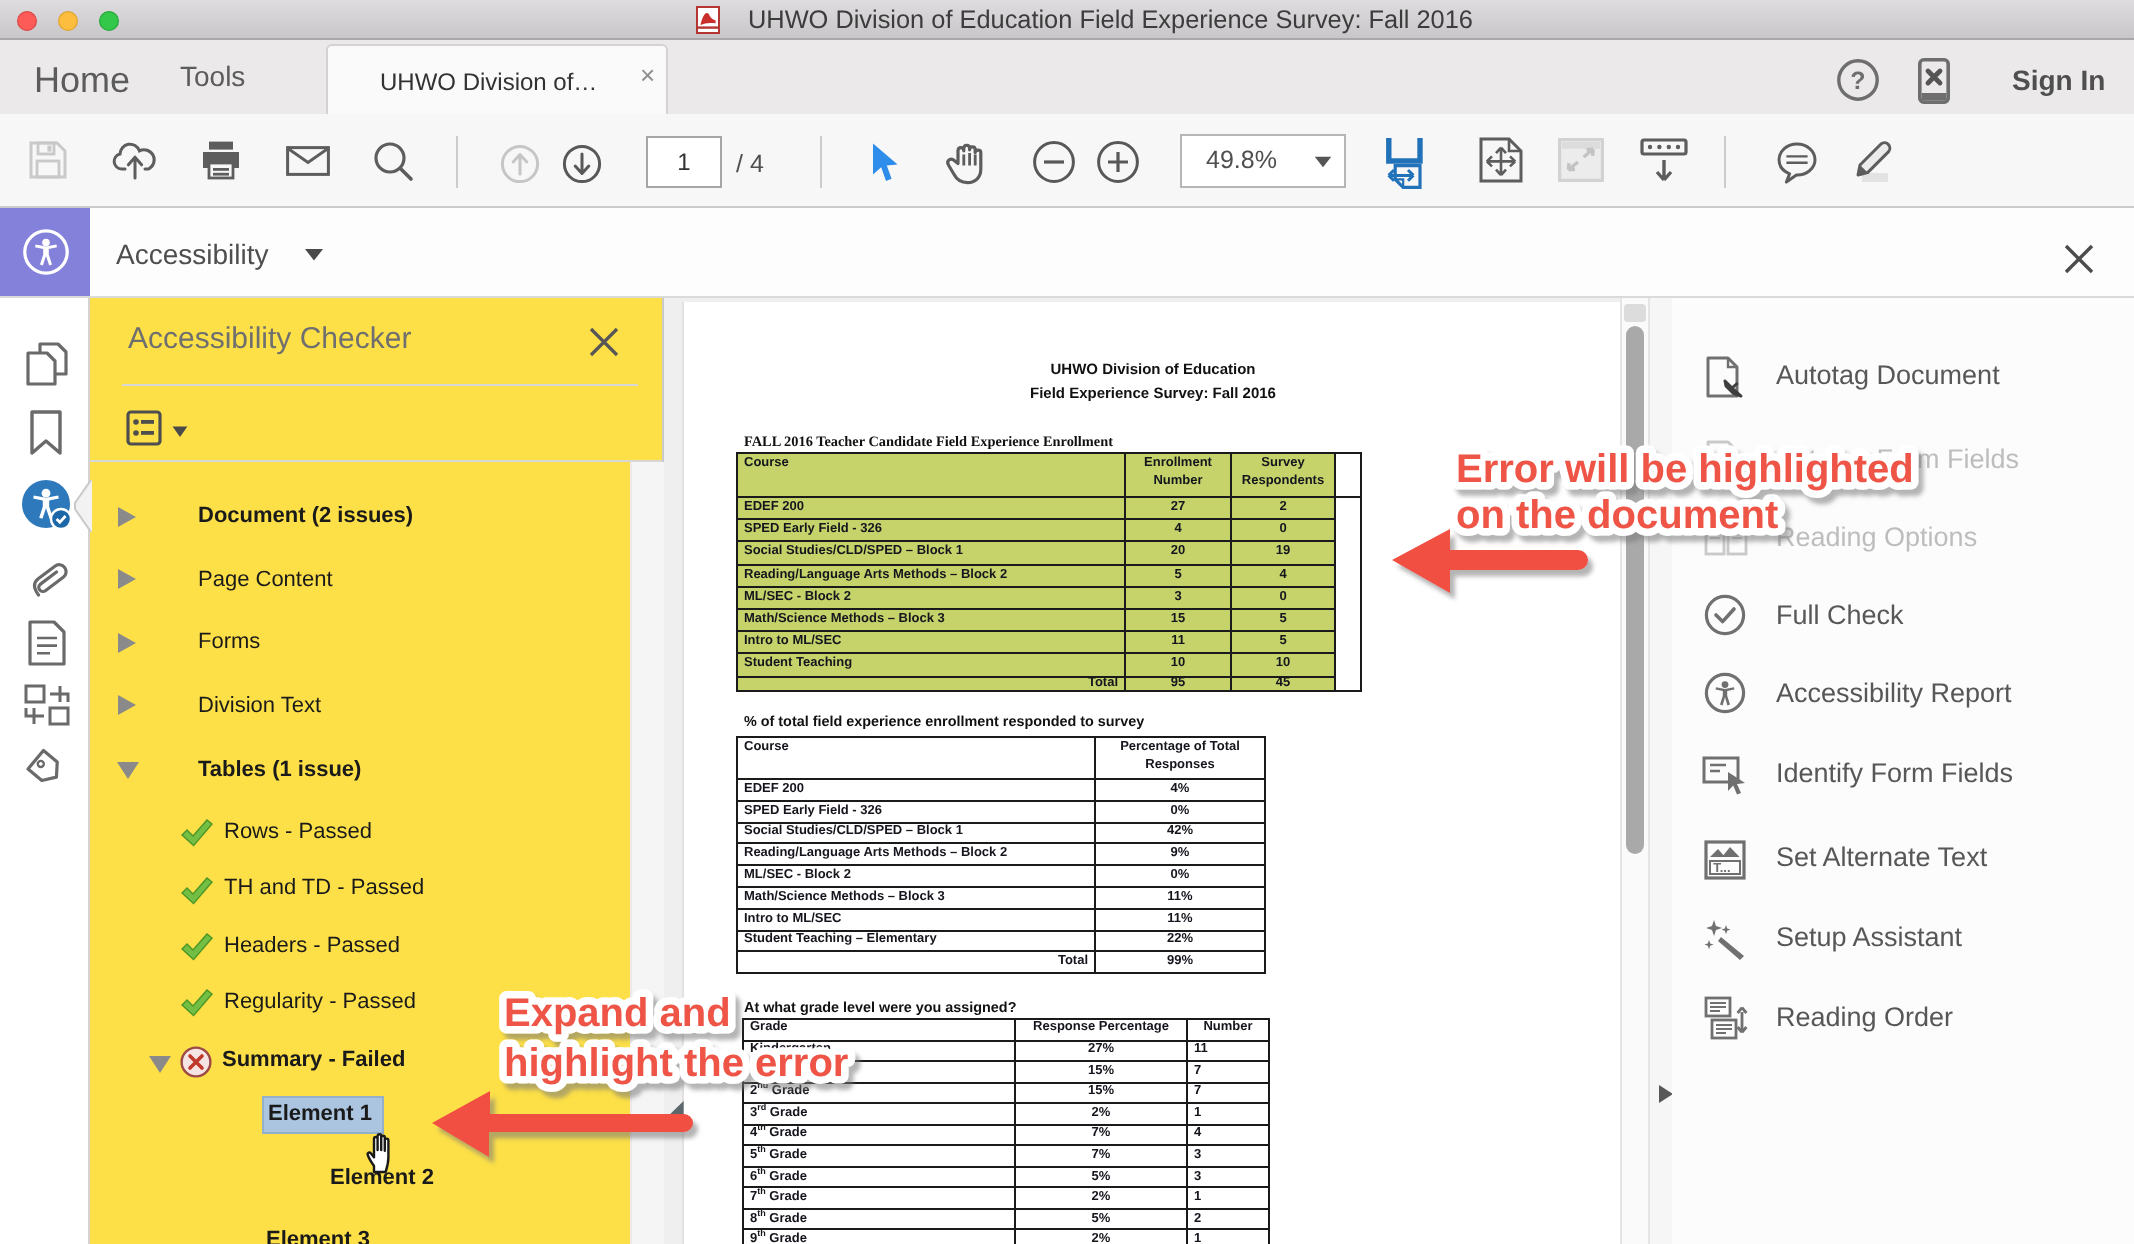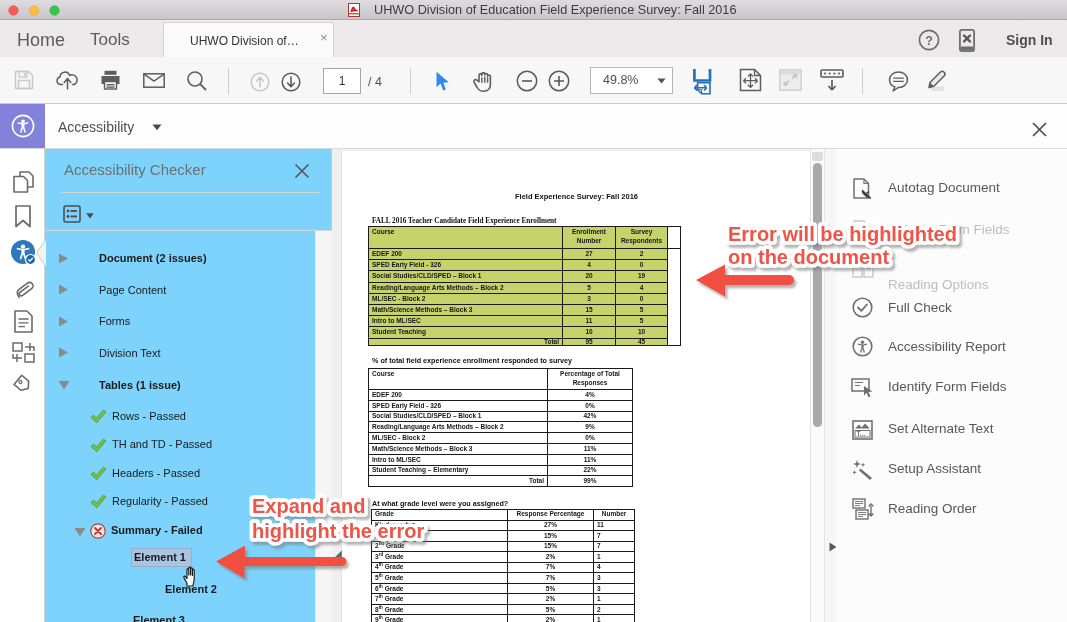--- a/index.html
+++ b/index.html
@@ -44,21 +44,21 @@
     <path d="M3.2 9.5 C4 6.5 5 3.5 6.5 3.5 C8 3.5 7.2 6 10.8 7.2 L10.8 8.6 C7 8.2 5.5 8.6 3.2 9.5Z" fill="#c9302c"></path>
     <rect x="1.5" y="10.2" width="11" height="1.2" fill="#b43632"></rect>
   </svg>
   <div class="abs" style="left:374px;top:3px;width:400px;height:14px;font-size:12.7px;color:#3c3c3c;">UHWO Division of Education Field Experience Survey: Fall 2016</div>
 </div>
 
 <div class="abs" style="left:0;top:20px;width:1067px;height:37px;background:#ebe9ea;">
   <div class="abs" style="left:163px;top:2px;width:169px;height:35px;background:#fbfafa;
     border:1px solid #d4d2d3;border-bottom:none;border-radius:3px 3px 0 0;"></div>
   <div class="abs" style="left:17px;top:10px;font-size:18px;color:#5c5c5c;">Home</div>
-  <div class="abs" style="left:90px;top:10px;font-size:17px;color:#5c5c5c;">Tools</div>
+  <div class="abs" style="left:90px;top:10px;font-size:14px;color:#5c5c5c;">Tools</div>
   <div class="abs" style="left:190px;top:14px;font-size:12px;color:#323232;">UHWO Division of…</div>
   <div class="abs" style="left:320px;top:10px;font-size:13px;color:#8e8e8e;">×</div>
   <svg class="abs" style="left:918px;top:9px;" width="22" height="22" viewBox="0 0 22 22">
     <circle cx="11" cy="11" r="9.6" fill="none" stroke="#6e6e6e" stroke-width="1.7"></circle>
     <text x="11" y="15.5" font-size="12.5" font-weight="bold" fill="#6e6e6e" text-anchor="middle" font-family="Liberation Sans">?</text>
   </svg>
   <svg class="abs" style="left:959px;top:9px;" width="16" height="23" viewBox="0 0 16 23">
     <rect x="0.9" y="0.9" width="14.2" height="21.2" rx="2" fill="none" stroke="#6e6e6e" stroke-width="1.8"></rect>
     <rect x="1.8" y="17.5" width="12.4" height="3.8" fill="#6e6e6e"></rect>
     <path d="M5 6.5 L11 12.5 M11 6.5 L5 12.5" stroke="#555" stroke-width="2.4" stroke-linecap="round"></path>
@@ -234,21 +234,21 @@
   </svg>
 
   <svg class="abs" style="left:12px;top:224px;" width="24" height="25" viewBox="0 0 24 25">
     <g transform="rotate(40 12 12)">
       <path d="M4 6 L13 6 L17.5 12 L13 18 L4 18 Z" fill="none" stroke="#6a6a6a" stroke-width="1.6" stroke-linejoin="round"></path>
       <circle cx="7.3" cy="12" r="1.5" fill="none" stroke="#6a6a6a" stroke-width="1.2"></circle>
     </g>
   </svg>
 </div>
 
-<div class="abs" style="left:45px;top:149px;width:286px;height:473px;background:#7dd3fc;border-right:1px solid #c9c9c9;" id="leftpanel">
+<div class="abs" style="left:45px;top:149px;width:286px;height:473px;background:#fde047;border-right:1px solid #c9c9c9;" id="leftpanel">
   <div class="abs" style="left:19px;top:12px;font-size:15px;color:#6f6f6f;">Accessibility Checker</div>
   <svg class="abs" style="left:249px;top:14px;" width="16" height="16" viewBox="0 0 16 16">
     <path d="M1.5 1.5 L14.5 14.5 M14.5 1.5 L1.5 14.5" stroke="#565656" stroke-width="1.6"></path>
   </svg>
   <div class="abs" style="left:16px;top:43px;width:258px;height:1px;background:#d8d7d7;"></div>
   <svg class="abs" style="left:18px;top:56px;" width="21" height="18" viewBox="0 0 21 18">
     <rect x="1" y="1" width="16" height="16" rx="1.5" fill="none" stroke="#4e4e4e" stroke-width="1.6"></rect>
     <circle cx="5" cy="6" r="1.4" fill="#4e4e4e"></circle>
     <circle cx="5" cy="11.5" r="1.4" fill="#4e4e4e"></circle>
     <rect x="7.5" y="5" width="6.5" height="1.9" fill="#4e4e4e"></rect>
@@ -328,20 +328,21 @@
   </div>
 </div>
 
 <svg class="abs" style="left:36px;top:240px;" width="10" height="26" viewBox="0 0 10 26">
   <path d="M10 0 L10 26 L9 26 L1 14.5 L1 11.5 L9 0 Z" fill="#f3f2f2"></path>
   <path d="M9.5 0 L1.5 11.5 L1.5 14.5 L9.5 26" fill="none" stroke="#c9c9c9" stroke-width="1"></path>
 </svg>
 
 <div class="abs" style="left:332px;top:149px;width:478px;height:473px;background:#f0efef;" id="docpane">
   <div class="abs" style="left:9px;top:2px;width:469px;height:471px;background:#ffffff;border-left:1px solid #e2e0e0;overflow:hidden;" id="page">
+    <div class="abs" style="left:0;top:29px;width:469px;text-align:center;font-size:7.5px;font-weight:bold;color:#111;">UHWO Division of Education</div>
     <div class="abs" style="left:0;top:41px;width:469px;text-align:center;font-size:7.5px;font-weight:bold;color:#111;">Field Experience Survey: Fall 2016</div>
     <div class="abs" style="left:30px;top:66px;font-size:7.2px;font-weight:bold;color:#111;font-family:Liberation Serif, serif;">FALL 2016 Teacher Candidate Field Experience Enrollment</div>
     <table class="abs t1" style="left:26px;top:75px;">
       <colgroup>
           <col style="width:194px">
           <col style="width:53px">
           <col style="width:52px">
           <col style="width:13px">
         </colgroup>
       <tbody>
@@ -548,21 +549,21 @@
     <path d="M1 1 L11 1 L15.5 5.5 L15.5 20 L1 20 Z" fill="none" stroke="#c9c9c9" stroke-width="1.5" stroke-linejoin="round"></path>
     <path d="M4 9 L12 9 M4 12.5 L12 12.5 M4 16 L9 16" stroke="#c9c9c9" stroke-width="1.2"></path>
   </svg>
   <div class="abs" style="left:52px;top:73px;color:#bdbdbd;">Autotag Form Fields</div>
 
   <svg class="abs" style="left:16px;top:112px;" width="22" height="17" viewBox="0 0 22 17">
     <rect x="1" y="1" width="9" height="15" fill="none" stroke="#c9c9c9" stroke-width="1.4"></rect>
     <rect x="12" y="1" width="9" height="15" fill="none" stroke="#c9c9c9" stroke-width="1.4"></rect>
     <path d="M3 5 L8 5 M3 8 L8 8 M14 5 L19 5 M14 8 L19 8" stroke="#c9c9c9" stroke-width="1"></path>
   </svg>
-  <div class="abs" style="left:52px;top:112px;color:#bdbdbd;margin-top:16px;">Reading Options</div>
+  <div class="abs" style="left:52px;top:112px;color:#bdbdbd;">Reading Options</div>
 
   <svg class="abs" style="left:16px;top:148px;" width="21" height="21" viewBox="0 0 21 21">
     <circle cx="10.5" cy="10.5" r="9.3" fill="none" stroke="#707070" stroke-width="1.6"></circle>
     <path d="M6 10.5 L9.3 13.8 L15 7.5" fill="none" stroke="#707070" stroke-width="1.8" stroke-linecap="round" stroke-linejoin="round"></path>
   </svg>
   <div class="abs" style="left:52px;top:151px;">Full Check</div>
 
   <svg class="abs" style="left:16px;top:187px;" width="21" height="21" viewBox="0 0 21 21">
     <circle cx="10.5" cy="10.5" r="9.3" fill="none" stroke="#707070" stroke-width="1.6"></circle>
     <circle cx="10.5" cy="6.3" r="1.7" fill="#707070"></circle>

